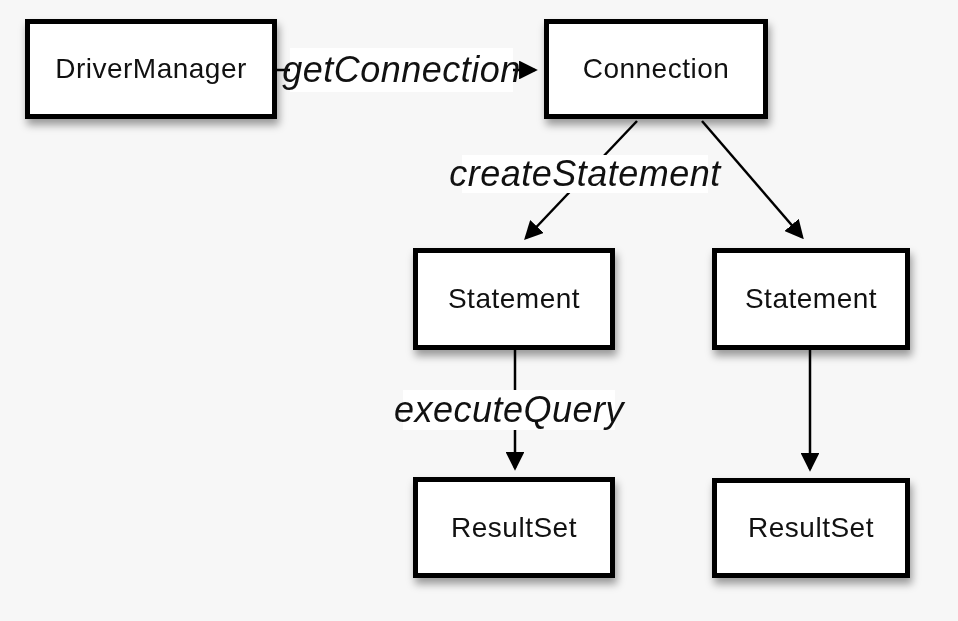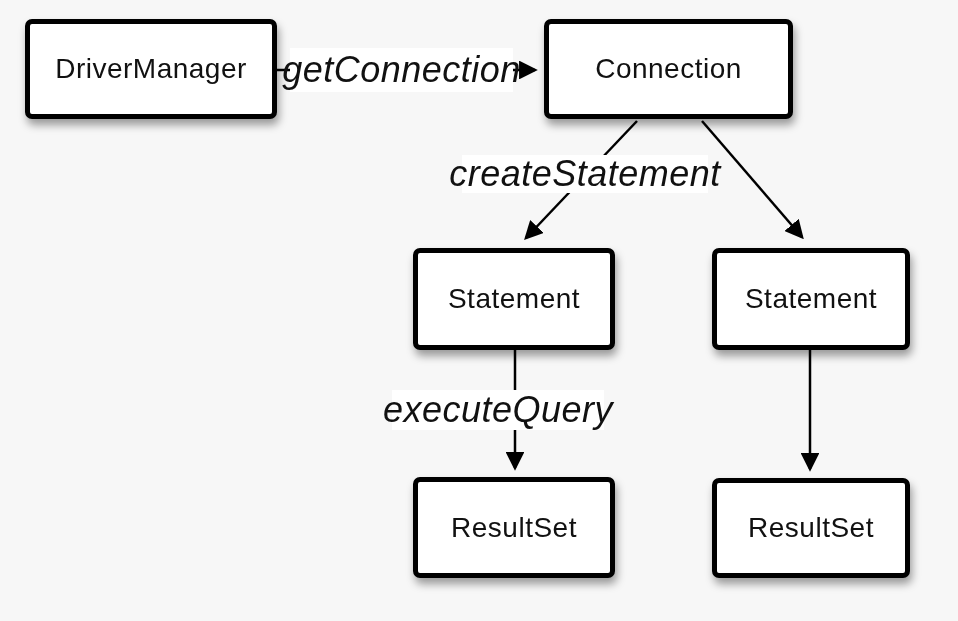--- a/index.html
+++ b/index.html
@@ -20,21 +20,21 @@
     top: 0;
     width: 958px;
     height: 621px;
     pointer-events: none;
   }
   .node {
     position: absolute;
     box-sizing: border-box;
     background: #ffffff;
     border: 5px solid #000000;
-    border-radius: 7px;
+    border-radius: 0;
     box-shadow: 2px 6px 8px rgba(0,0,0,0.38);
     display: flex;
     align-items: center;
     justify-content: center;
     font-size: 28px;
     color: #111111;
     letter-spacing: 0.5px;
   }
   .edge-label {
     position: absolute;
@@ -43,29 +43,29 @@
     font-size: 36px;
     font-style: italic;
     display: flex;
     align-items: center;
     justify-content: center;
     white-space: nowrap;
     letter-spacing: 0.5px;
   }
   
   #node-driver-manager { left: 25px;  top: 19px;  width: 252px; height: 100px; }
-  #node-connection     { left: 544px; top: 19px;  width: 249px; height: 100px; text-align: center; }
+  #node-connection     { left: 544px; top: 19px;  width: 224px; height: 100px; text-align: center; }
   #node-statement-left { left: 413px; top: 248px; width: 202px; height: 102px; }
   #node-statement-right{ left: 712px; top: 248px; width: 198px; height: 102px; }
   #node-resultset-left { left: 413px; top: 477px; width: 202px; height: 101px; }
   #node-resultset-right{ left: 712px; top: 478px; width: 198px; height: 100px; }
   
   #label-get-connection   { left: 290px; top: 48px;  width: 223px; height: 44px; }
   #label-create-statement { left: 462px; top: 155px; width: 246px; height: 38px; }
-  #label-execute-query    { left: 392px; top: 390px; width: 212px; height: 40px; }
+  #label-execute-query    { left: 403px; top: 390px; width: 212px; height: 40px; }
 </style>
 </head>
 <body>
 
 <div id="canvas">
 
   <svg id="arrow-layer" viewBox="0 0 958 621" xmlns="http://www.w3.org/2000/svg">
     <defs>
       <marker id="arrowhead" viewBox="0 0 10 10" refX="8.5" refY="5" markerWidth="7.5" markerHeight="7.5" orient="auto-start-reverse">
         <path d="M 0 0 L 10 5 L 0 10 z" fill="#000000"></path>

